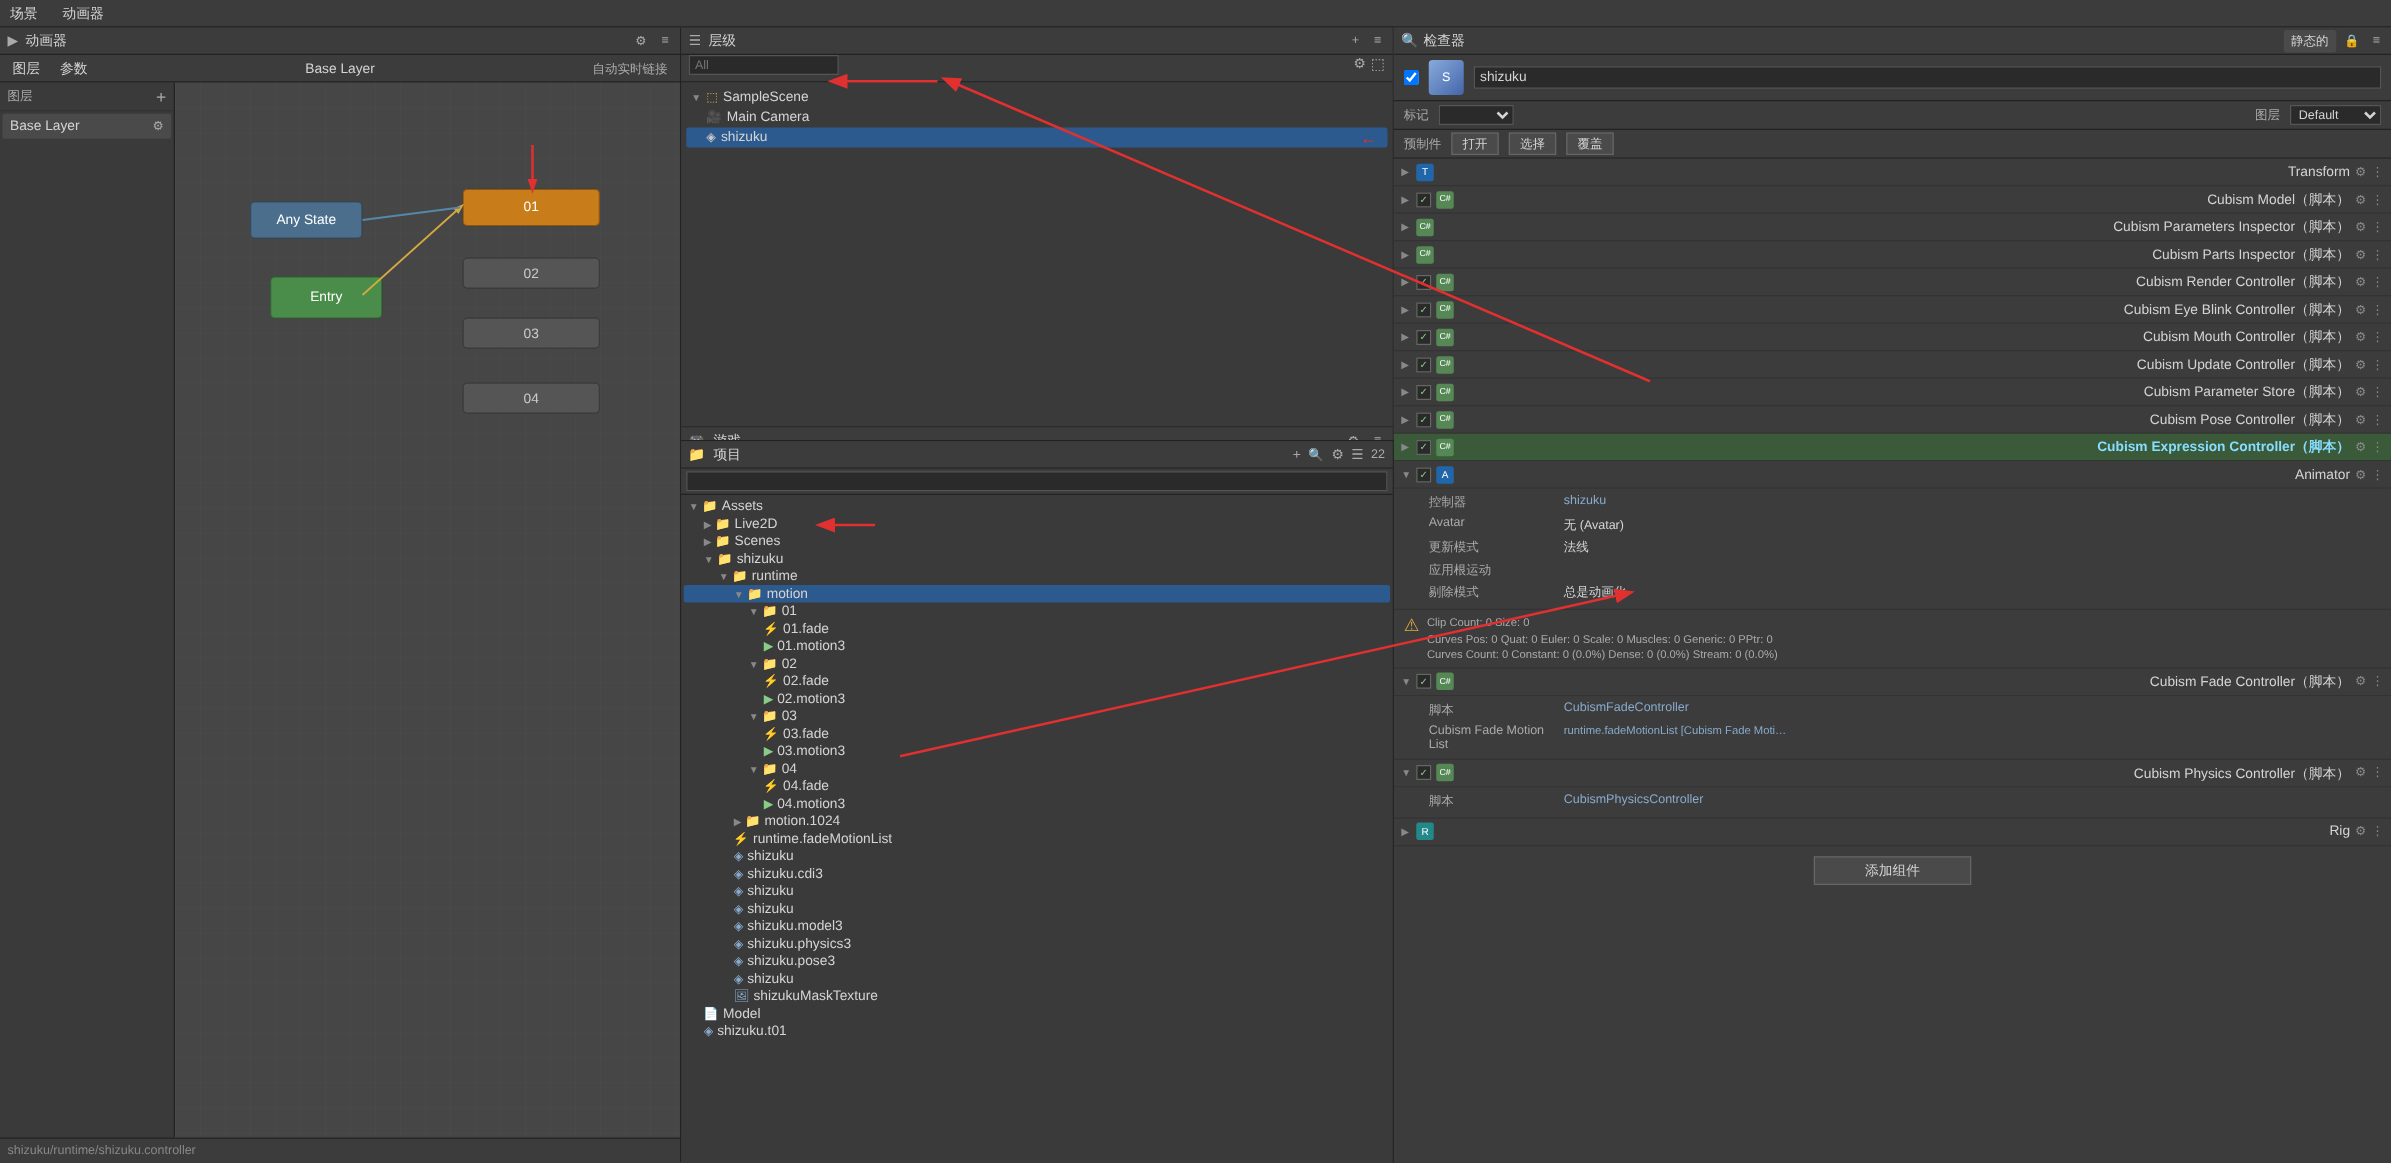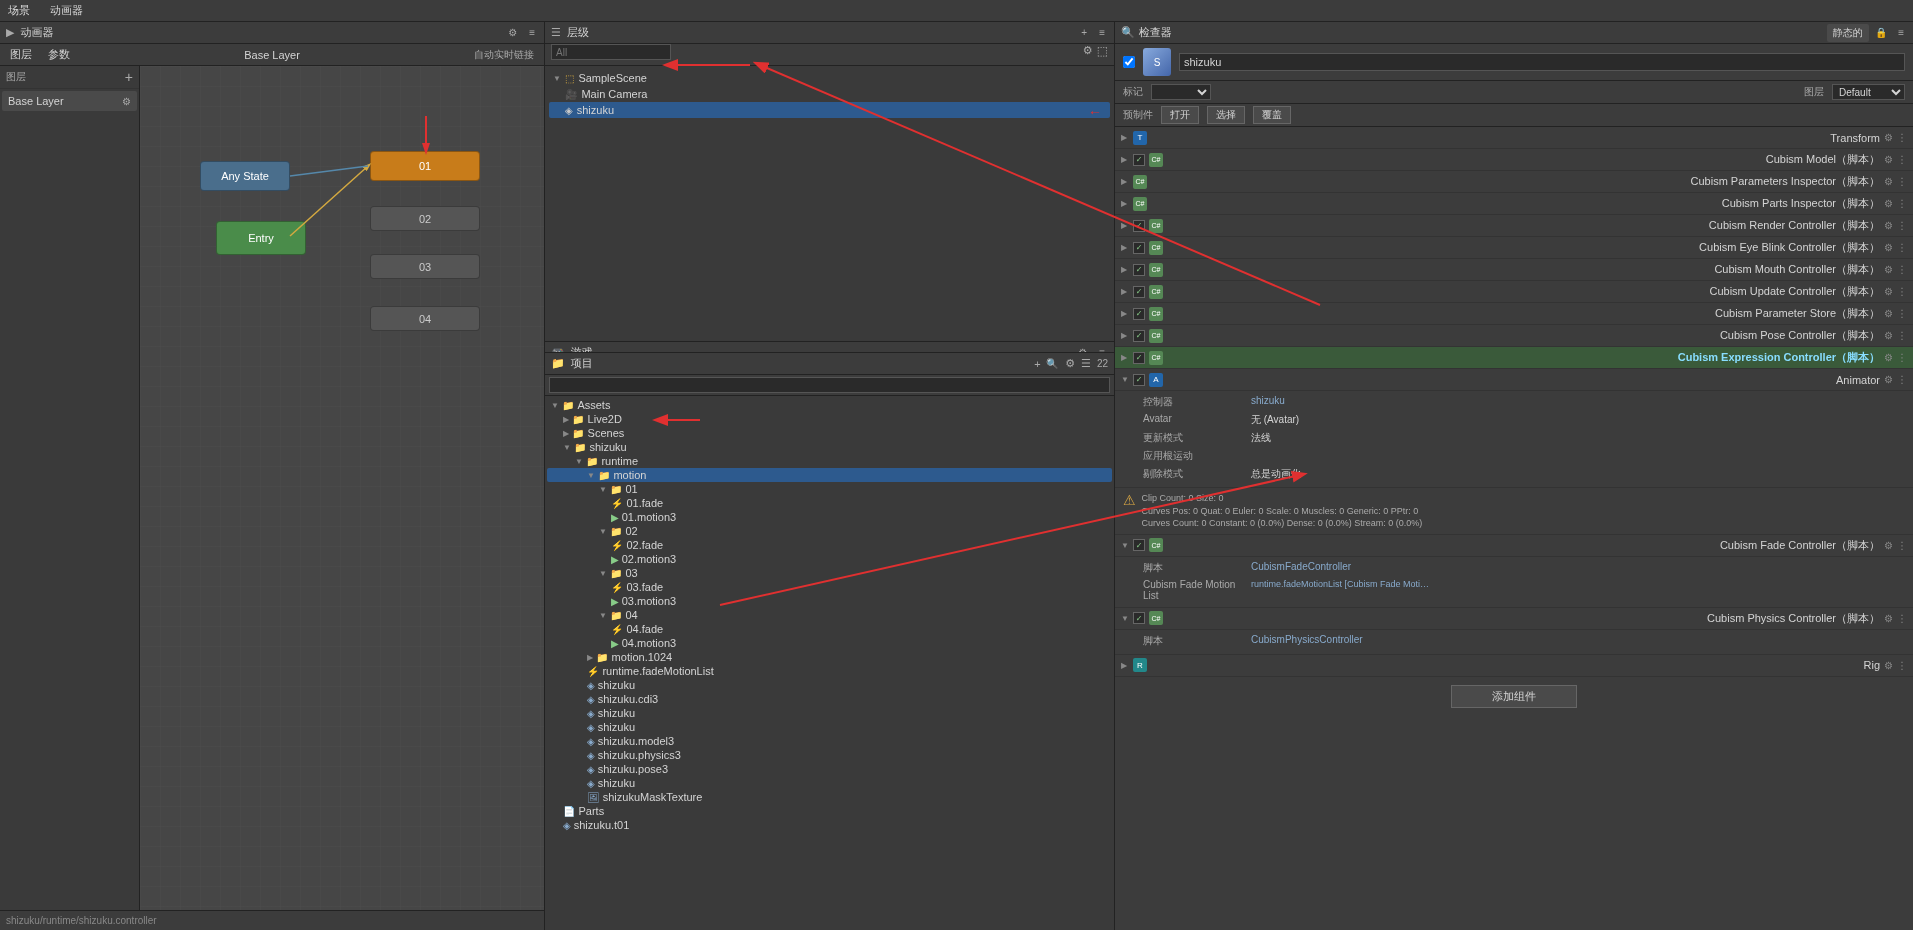--- a/index.html
+++ b/index.html
@@ -1142,20 +1142,20 @@
     <div class="proj-item pi4">
       <span class="file-icon">◈</span>
       <span>shizuku</span>
     </div>
     <div class="proj-item pi4">
       <span class="file-icon">🖼</span>
       <span>shizukuMaskTexture</span>
     </div>
     <div class="proj-item pi2">
       <span class="file-icon">📄</span>
-      <span>Parts</span>
+      <span>Model</span>
     </div>
     <div class="proj-item pi2">
       <span class="file-icon">◈</span>
       <span>shizuku.t01</span>
     </div>
   </div>
 </div>
 
 </body></html>

